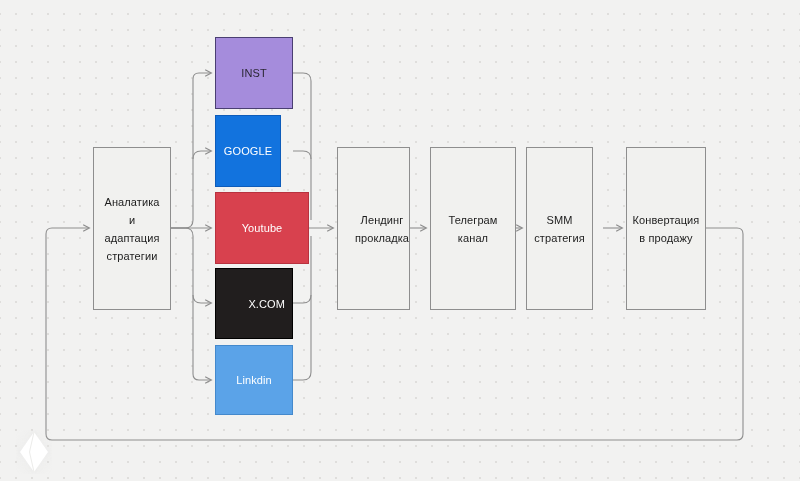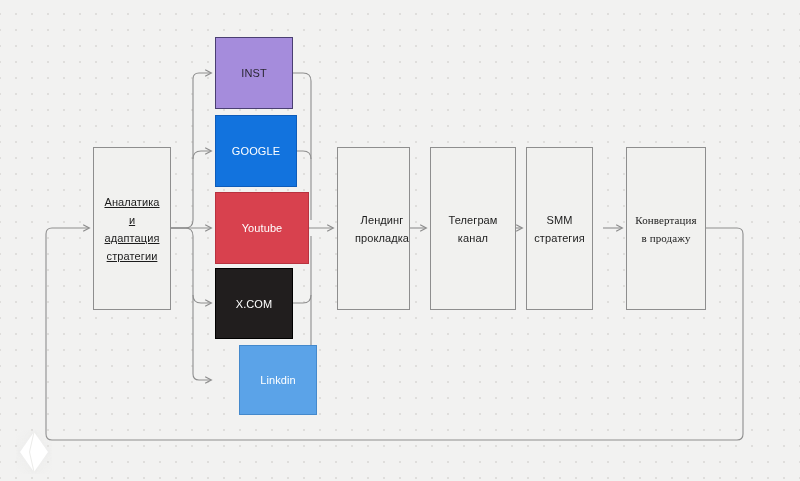--- a/index.html
+++ b/index.html
@@ -19,28 +19,28 @@
     box-sizing:border-box;
     display:flex;align-items:center;justify-content:center;
     text-align:center;
     font-size:11px;line-height:18px;
     border:1px solid #8e8e8e;
     padding:0 7px;
     letter-spacing:.1px;
   }
   #n-analytics{left:93px;top:147px;width:78px;height:163px;}
   #n-inst{left:215px;top:37px;width:78px;height:72px;}
-  #n-google{left:215px;top:115px;width:82px;height:72px;}
+  #n-google{left:215px;top:115px;width:66px;height:72px;}
   #n-youtube{left:215px;top:192px;width:94px;height:72px;}
   #n-xcom{left:215px;top:268px;width:78px;height:71px;}
   #n-linkdin{left:215px;top:345px;width:78px;height:70px;}
   #n-landing{left:337px;top:147px;width:73px;height:163px;}
   #n-telegram{left:430px;top:147px;width:86px;height:163px;}
   #n-smm{left:526px;top:147px;width:67px;height:163px;}
-  #n-conversion{left:626px;top:147px;width:80px;height:163px;font-family:Liberation Serif, serif;}
+  #n-conversion{left:626px;top:147px;width:80px;height:163px;}
   .logo{
     position:absolute;left:16px;top:430px;width:36px;height:44px;
   }
 </style>
 </head>
 <body>
 
 <div class="stage">
 
   <svg class="connectors" width="800" height="481" viewBox="0 0 800 481">
@@ -65,41 +65,41 @@
       <path d="M293,380 H303 Q311,380 311,372 V236"></path>
       <path d="M293,228 H333" marker-end="url(#arrow)"></path>
       <path d="M300,224.5 L305.5,228 L300,231.5"></path>
 
       <path d="M410,228 H426" marker-end="url(#arrow)"></path>
       <path d="M508,228 H522" marker-end="url(#arrow)"></path>
       <path d="M603,228 H622" marker-end="url(#arrow)"></path>
     </g>
   </svg>
 
-  <div class="node" id="n-analytics" style="background: rgb(241, 241, 239); color: rgb(28, 28, 28); border-color: rgb(142, 142, 142); text-decoration: underline;">
+  <div class="node" id="n-analytics" style="background: rgb(241, 241, 239); color: rgb(28, 28, 28); border-color: rgb(142, 142, 142);">
     <span>Аналатика и адаптация стратегии</span>
   </div>
 
   <div class="node" id="n-inst" style="background: rgb(165, 140, 220); color: rgb(43, 39, 53); border-color: rgb(74, 63, 114);">
     <span>INST</span>
   </div>
 
   <div class="node" id="n-google" style="background: rgb(18, 115, 222); color: rgb(255, 255, 255); border-color: rgb(13, 92, 186);">
     <span>GOOGLE</span>
   </div>
 
   <div class="node" id="n-youtube" style="background: rgb(216, 65, 78); color: rgb(255, 255, 255); border-color: rgb(184, 50, 63);">
     <span>Youtube</span>
   </div>
 
-  <div class="node" id="n-xcom" style="background: rgb(33, 30, 30); color: rgb(255, 255, 255); border-color: rgb(0, 0, 0);">
+  <div class="node" id="n-xcom" style="background: rgb(33, 30, 30); color: rgb(255, 255, 255); border-color: rgb(0, 0, 0); justify-content: flex-end;">
     <span>X.COM</span>
   </div>
 
-  <div class="node" id="n-linkdin" style="background: rgb(91, 163, 232); color: rgb(255, 255, 255); border-color: rgb(68, 137, 204); margin-left: 24px;">
+  <div class="node" id="n-linkdin" style="background: rgb(91, 163, 232); color: rgb(255, 255, 255); border-color: rgb(68, 137, 204);">
     <span>Linkdin</span>
   </div>
 
   <div class="node" id="n-landing" style="background: rgb(241, 241, 239); color: rgb(28, 28, 28); border-color: rgb(142, 142, 142); padding-left: 24px;">
     <span>Лендинг прокладка</span>
   </div>
 
   <div class="node" id="n-telegram" style="background: rgb(241, 241, 239); color: rgb(28, 28, 28); border-color: rgb(142, 142, 142);">
     <span>Телеграм канал</span>
   </div>

